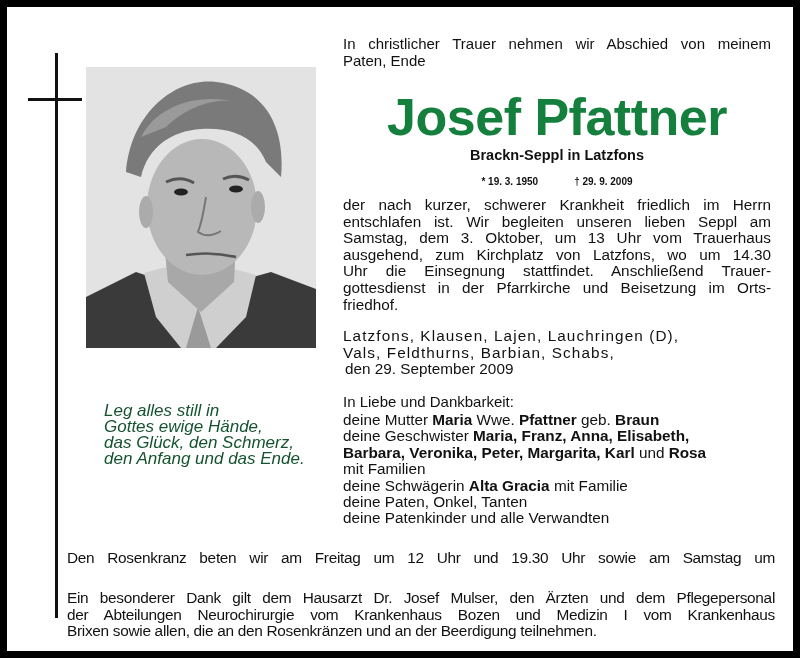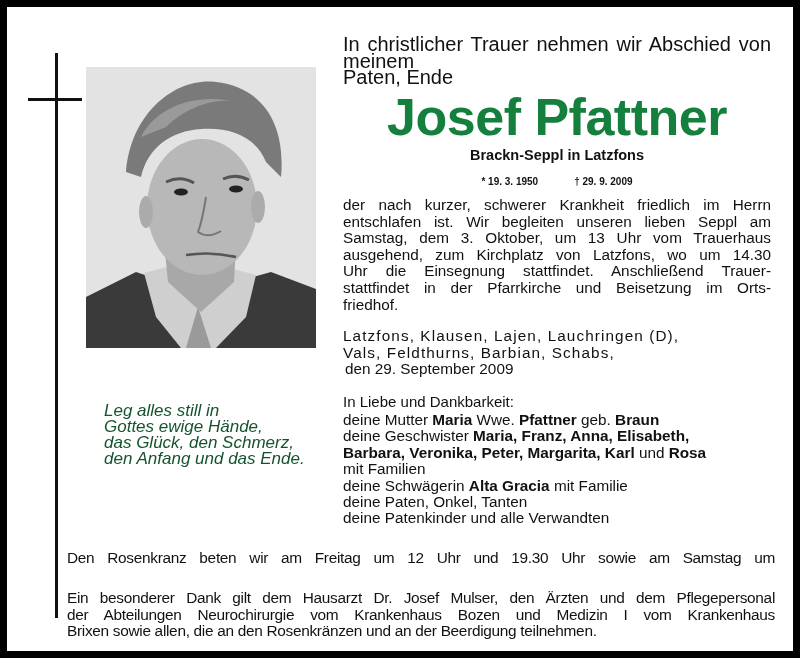--- a/index.html
+++ b/index.html
@@ -22,21 +22,21 @@
     }
     .photo svg { display: block; }
 
     .poem {
       position: absolute; left: 97px; top: 396px; width: 220px;
       font-style: italic; font-size: 17px; line-height: 16px; color: #14532d;
     }
     .poem div { white-space: nowrap; }
 
     .right { position: absolute; left: 336px; width: 428px; }
-    .intro { top: 29px; font-size: 20px; line-height: 16.5px; text-align: justify; }
+    .intro { top: 29px; font-size: 15px; line-height: 16.5px; text-align: justify; }
     .intro span.line { display: block; text-align: justify; text-align-last: justify; }
     .intro span.line.last { text-align-last: left; }
 
     .name { top: 87px; left: 336px; width: 428px; text-align: center;
       font-weight: bold; font-size: 52px; line-height: 46px; letter-spacing: -0.5px; color: #15803d; }
     .nick { top: 139px; text-align: center; font-weight: bold; font-size: 14.5px; line-height: 18px; }
     .dates { top: 165px; text-align: center; font-weight: bold; font-size: 10px; line-height: 20px; }
     .dates .gap { display: inline-block; width: 36px; }
 
     .body { top: 190px; font-size: 15.3px; line-height: 16.6px; }
@@ -114,21 +114,21 @@
   <div class="right dates">
     <span>* 19. 3. 1950</span><span class="gap"></span><span>† 29. 9. 2009</span>
   </div>
 
   <div class="right body">
     <span class="line">der nach kurzer, schwerer Krankheit friedlich im Herrn</span>
     <span class="line">entschlafen ist. Wir begleiten unseren lieben Seppl am</span>
     <span class="line">Samstag, dem 3. Oktober, um 13 Uhr vom Trauerhaus</span>
     <span class="line">ausgehend, zum Kirchplatz von Latzfons, wo um 14.30</span>
     <span class="line">Uhr die Einsegnung stattfindet. Anschließend Trauer-</span>
-    <span class="line">stattfindet in der Pfarrkirche und Beisetzung im Orts-</span>
+    <span class="line">gottesdienst in der Pfarrkirche und Beisetzung im Orts-</span>
     <span class="line last">friedhof.</span>
   </div>
 
   <div class="right places">
     <div>Latzfons, Klausen, Lajen, Lauchringen (D),</div>
     <div>Vals, Feldthurns, Barbian, Schabs,</div>
     <div class="dateline">den 29. September 2009</div>
   </div>
 
   <div class="right thanks-head">In Liebe und Dankbarkeit:</div>

